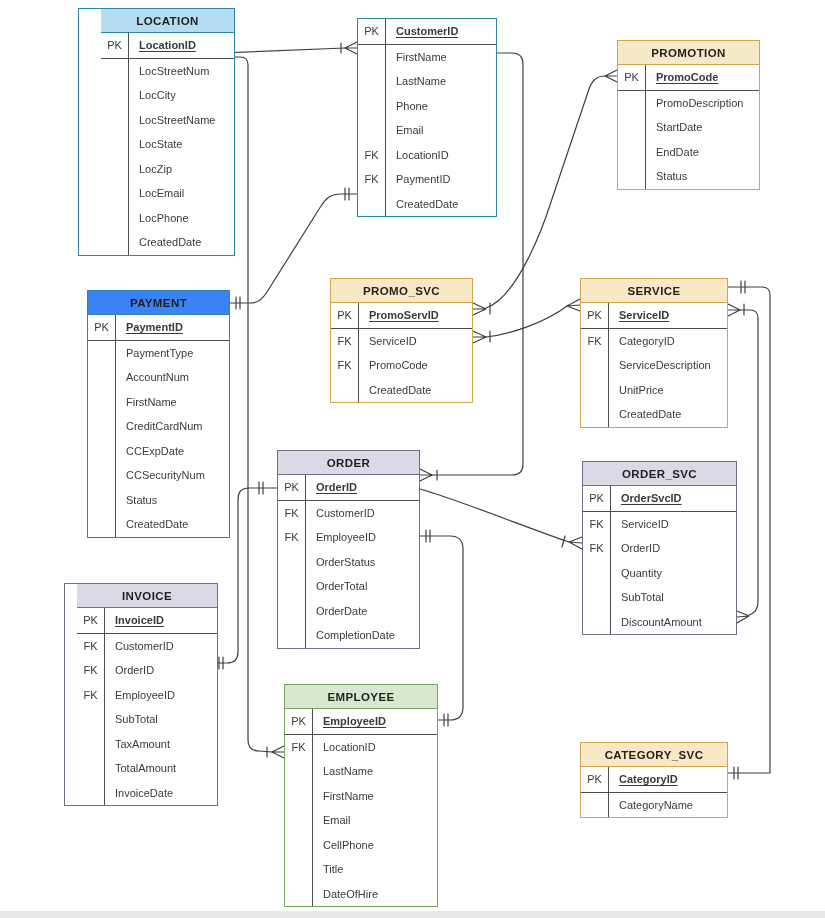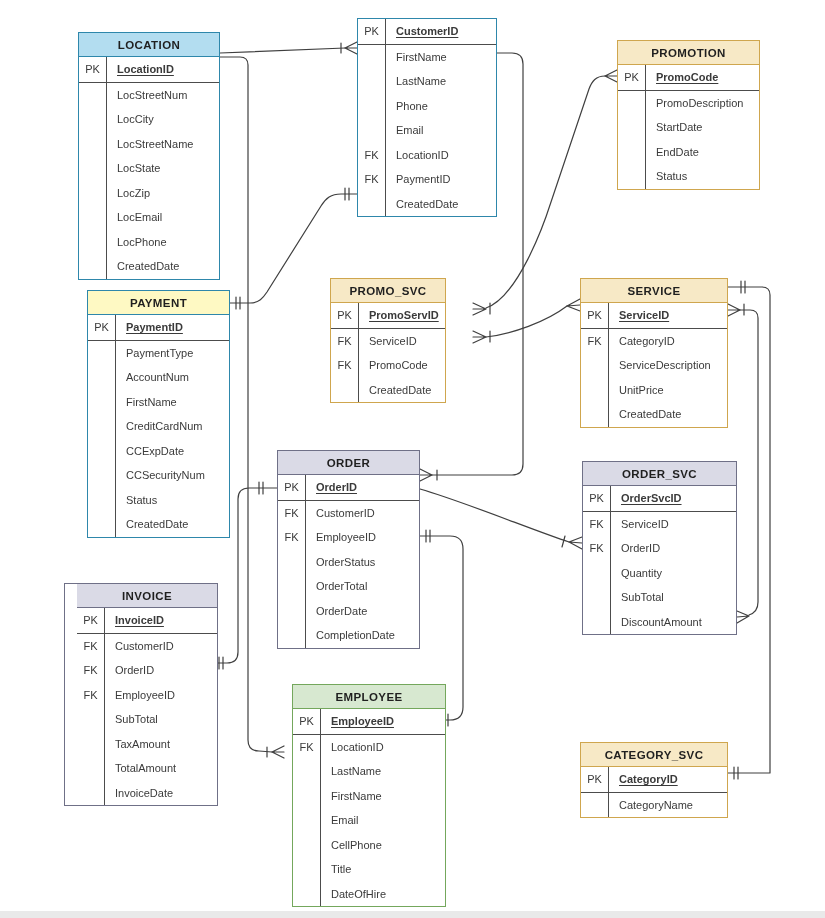--- a/index.html
+++ b/index.html
@@ -90,21 +90,21 @@
     </g>
 
     <g>
       <path class="wire" d="M728,287 L762,287 Q770,287 770,295 L770,773 L728,773"></path>
       <path class="wire" d="M741,281 L741,293 M745,281 L745,293"></path>
       <path class="wire" d="M734,767 L734,779 M738,767 L738,779"></path>
     </g>
   </svg>
 
   <div id="bottom-edge"></div>
-<div class="tbl" style="left: 78px; top: 32px; width: 142px; border-color: rgb(46, 135, 171);">
+<div class="tbl" style="left: 78px; top: 8px; width: 157px; border-color: rgb(46, 135, 171); padding-left: 22px;">
       <div class="tbl-h" style="background: rgb(179, 221, 240); border-bottom-color: rgb(46, 135, 171);">LOCATION</div>
       <div class="row pkrow">
         <span class="key">PK</span>
         <span class="nm pknm">LocationID</span>
       </div>
       <div class="row">
         <span class="key"></span>
         <span class="nm">LocStreetNum</span>
       </div>
       <div class="row">
@@ -187,21 +187,21 @@
       <div class="row">
         <span class="key"></span>
         <span class="nm">EndDate</span>
       </div>
       <div class="row">
         <span class="key"></span>
         <span class="nm">Status</span>
       </div>
     </div>
     <div class="tbl" style="left: 87px; top: 290px; width: 143px; border-color: rgb(46, 135, 171);">
-      <div class="tbl-h" style="background: #fef9c3; border-bottom-color: rgb(46, 135, 171);">PAYMENT</div>
+      <div class="tbl-h" style="background: #3b82f6; border-bottom-color: rgb(46, 135, 171);">PAYMENT</div>
       <div class="row pkrow">
         <span class="key">PK</span>
         <span class="nm pknm">PaymentID</span>
       </div>
       <div class="row">
         <span class="key"></span>
         <span class="nm">PaymentType</span>
       </div>
       <div class="row">
         <span class="key"></span>
@@ -225,21 +225,21 @@
       </div>
       <div class="row">
         <span class="key"></span>
         <span class="nm">Status</span>
       </div>
       <div class="row">
         <span class="key"></span>
         <span class="nm">CreatedDate</span>
       </div>
     </div>
-    <div class="tbl" style="left: 330px; top: 278px; width: 116px; border-color: rgb(207, 166, 78);">
+    <div class="tbl" style="left: 330px; top: 278px; width: 143px; border-color: rgb(207, 166, 78);">
       <div class="tbl-h" style="background: rgb(247, 233, 198); border-bottom-color: rgb(207, 166, 78);">PROMO_SVC</div>
       <div class="row pkrow">
         <span class="key">PK</span>
         <span class="nm pknm">PromoServID</span>
       </div>
       <div class="row">
         <span class="key">FK</span>
         <span class="nm">ServiceID</span>
       </div>
       <div class="row">
@@ -360,21 +360,21 @@
       </div>
       <div class="row">
         <span class="key"></span>
         <span class="nm">TotalAmount</span>
       </div>
       <div class="row">
         <span class="key"></span>
         <span class="nm">InvoiceDate</span>
       </div>
     </div>
-    <div class="tbl" style="left: 292px; top: 684px; width: 154px; border-color: rgb(116, 167, 92);">
+    <div class="tbl" style="left: 284px; top: 684px; width: 154px; border-color: rgb(116, 167, 92);">
       <div class="tbl-h" style="background: rgb(215, 232, 208); border-bottom-color: rgb(116, 167, 92);">EMPLOYEE</div>
       <div class="row pkrow">
         <span class="key">PK</span>
         <span class="nm pknm">EmployeeID</span>
       </div>
       <div class="row">
         <span class="key">FK</span>
         <span class="nm">LocationID</span>
       </div>
       <div class="row">

